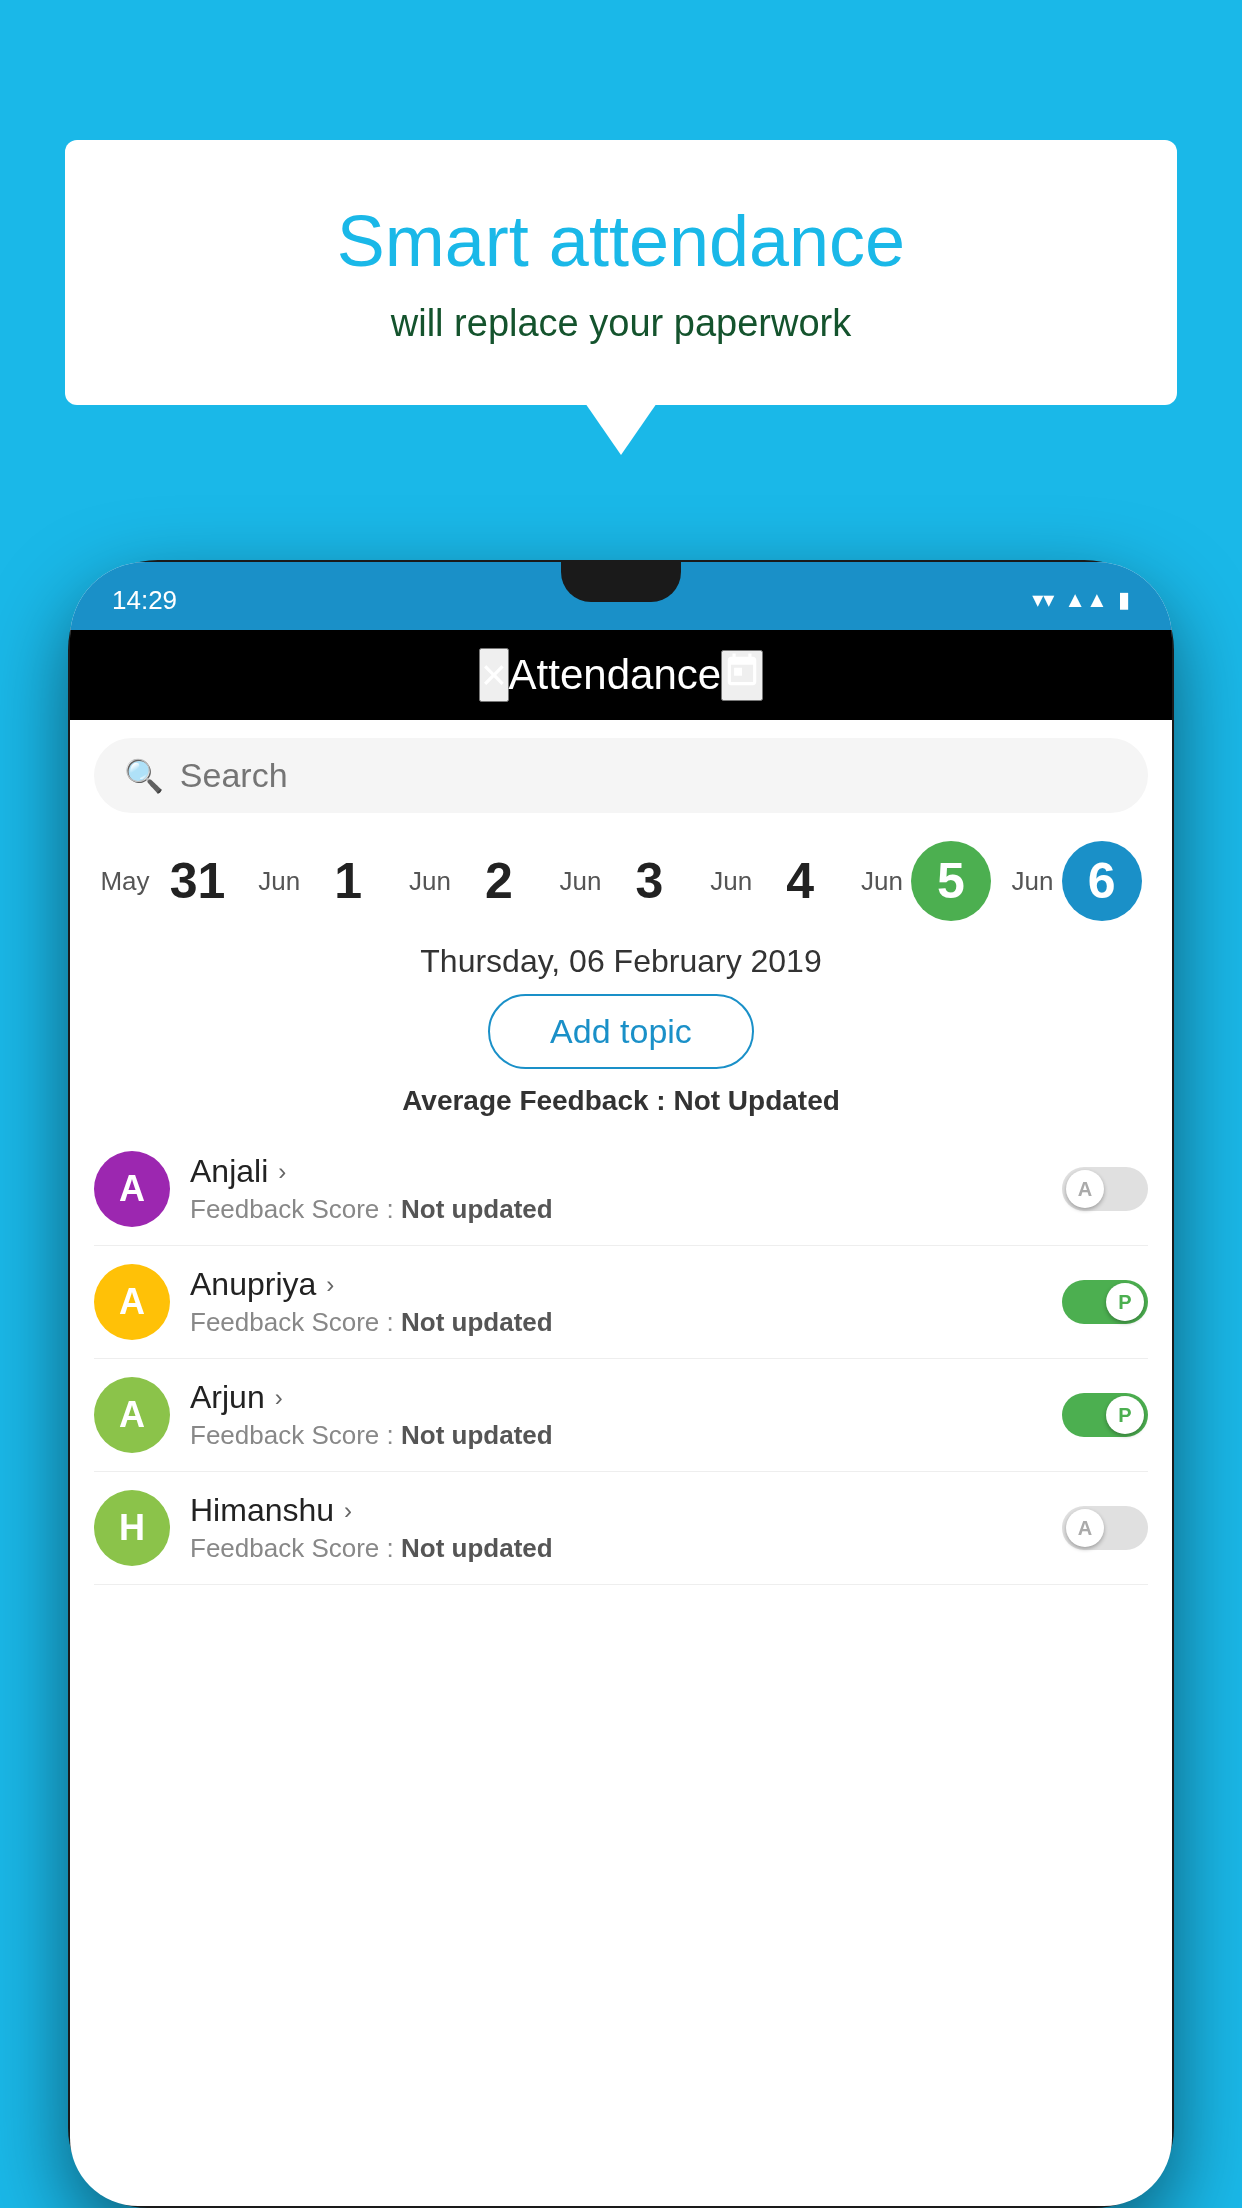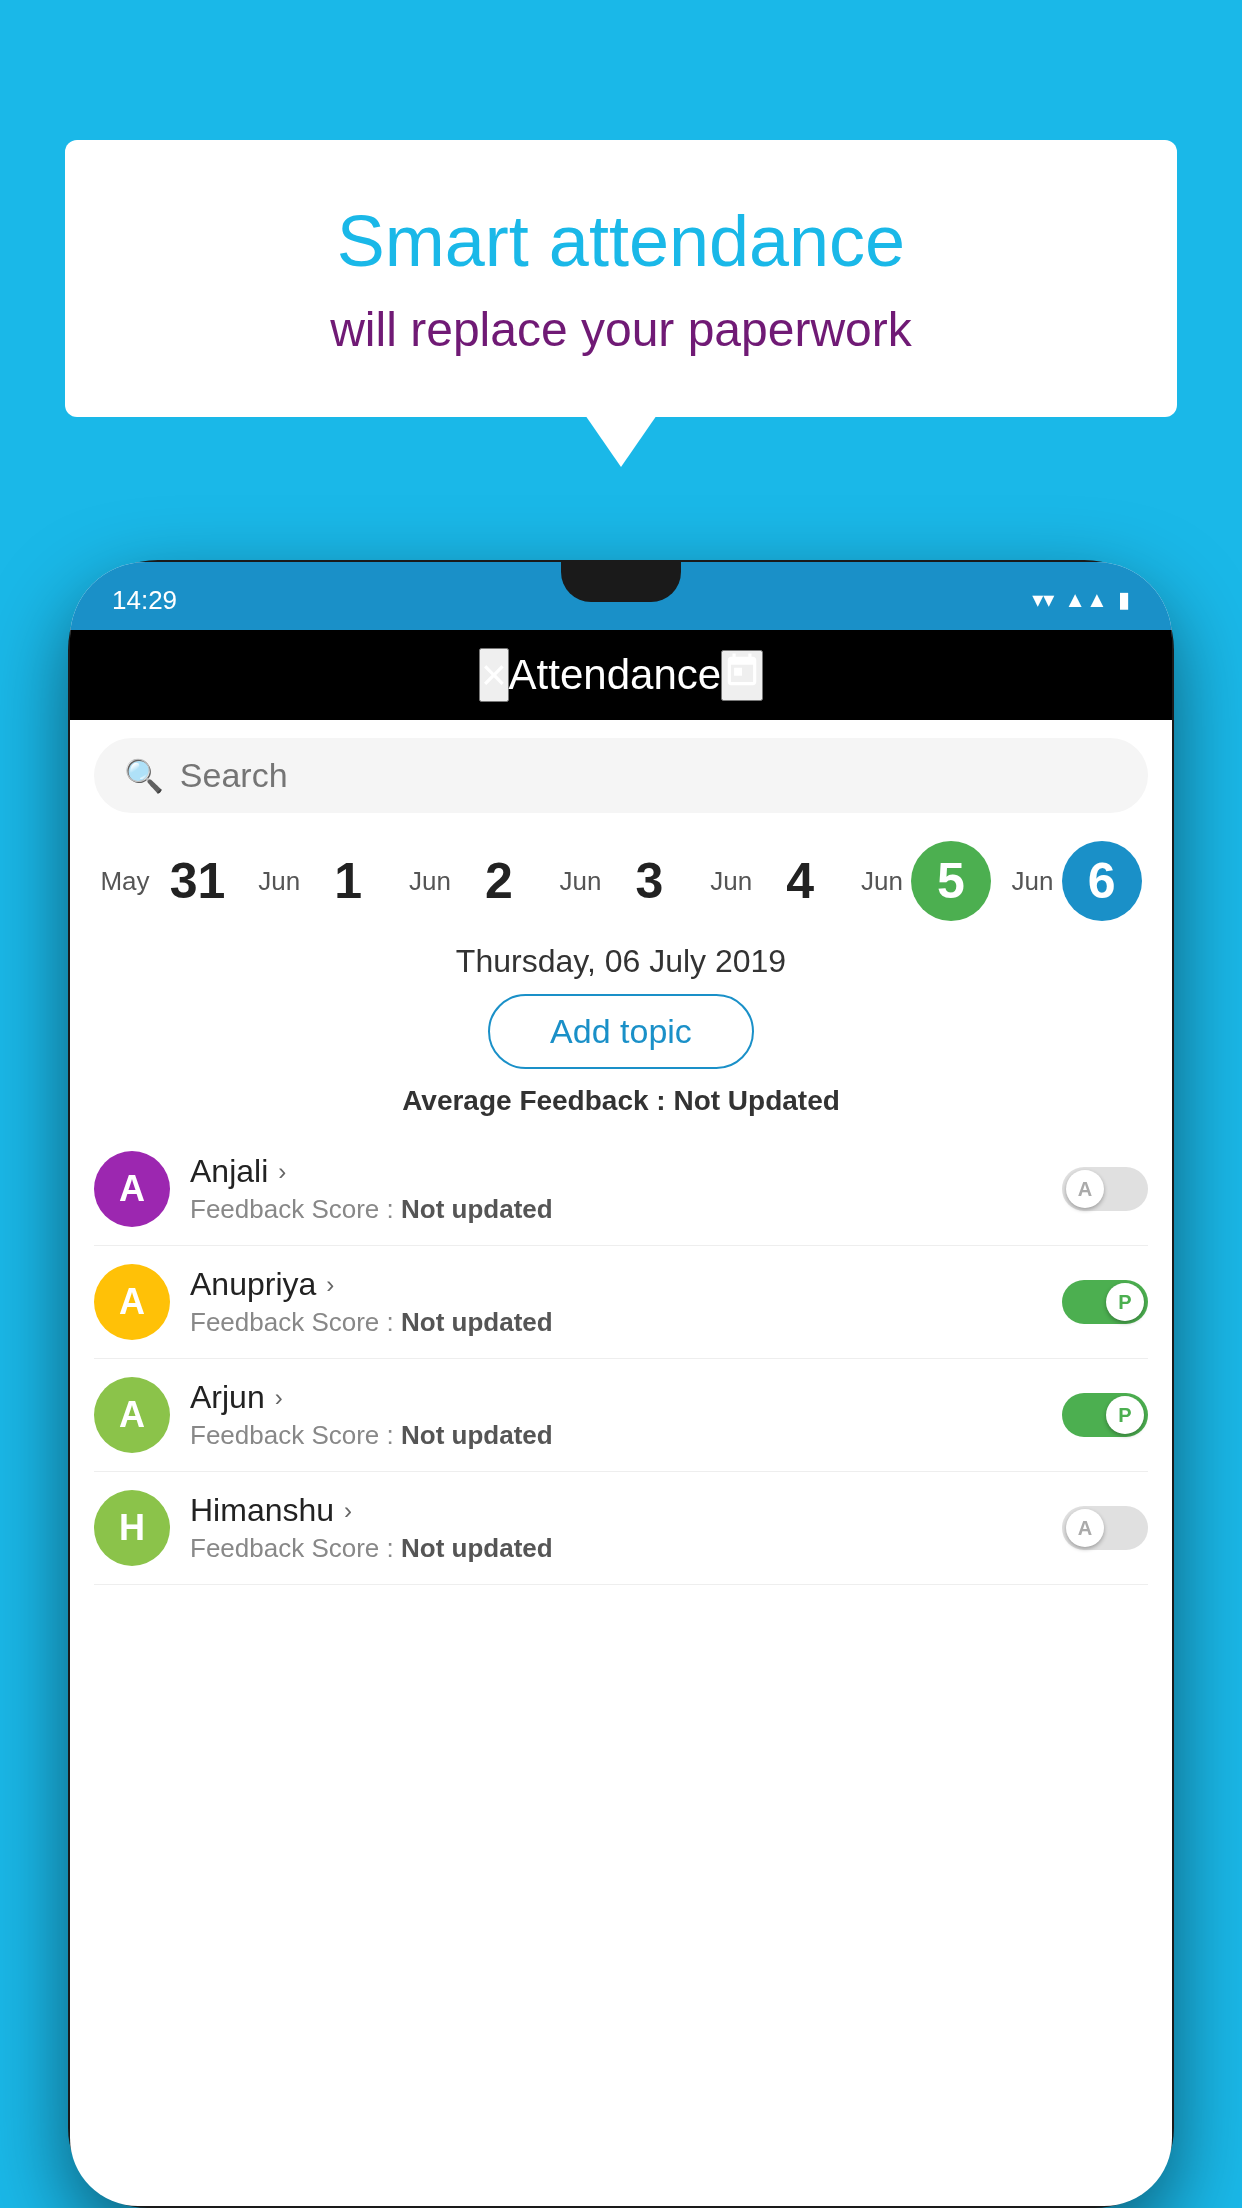--- a/index.html
+++ b/index.html
@@ -43,22 +43,22 @@
     }
 
     .bubble-title {
       font-size: 72px;
       color: #1ab8e8;
       font-weight: 400;
       margin-bottom: 20px;
     }
 
     .bubble-subtitle {
-      font-size: 48px;
-      color: #701a75;
+      font-size: 38px;
+      color: #14532d;
       font-weight: 400;
     }
 
     
     .phone-frame {
       position: absolute;
       top: 560px;
       left: 68px;
       right: 68px;
       bottom: 0;
@@ -410,21 +410,21 @@
         <div class="cal-day">
           <div class="cal-month">Jun</div>
           <div class="cal-date today">5</div>
         </div>
         <div class="cal-day">
           <div class="cal-month">Jun</div>
           <div class="cal-date selected">6</div>
         </div>
       </div>
 
-    <div class="date-heading">Thursday, 06 July 2019</div>
+    <div class="date-heading">Thursday, 06 February 2019</div>
 
     <button class="add-topic-btn">Add topic</button>
 
     <div class="avg-feedback">
       <span>Average Feedback : </span><span>Not Updated</span>
     </div>
 
     <div class="student-list" id="student-list">
     <div class="student-item">
           <div class="avatar" style="background: rgb(156, 39, 176);">A</div>

